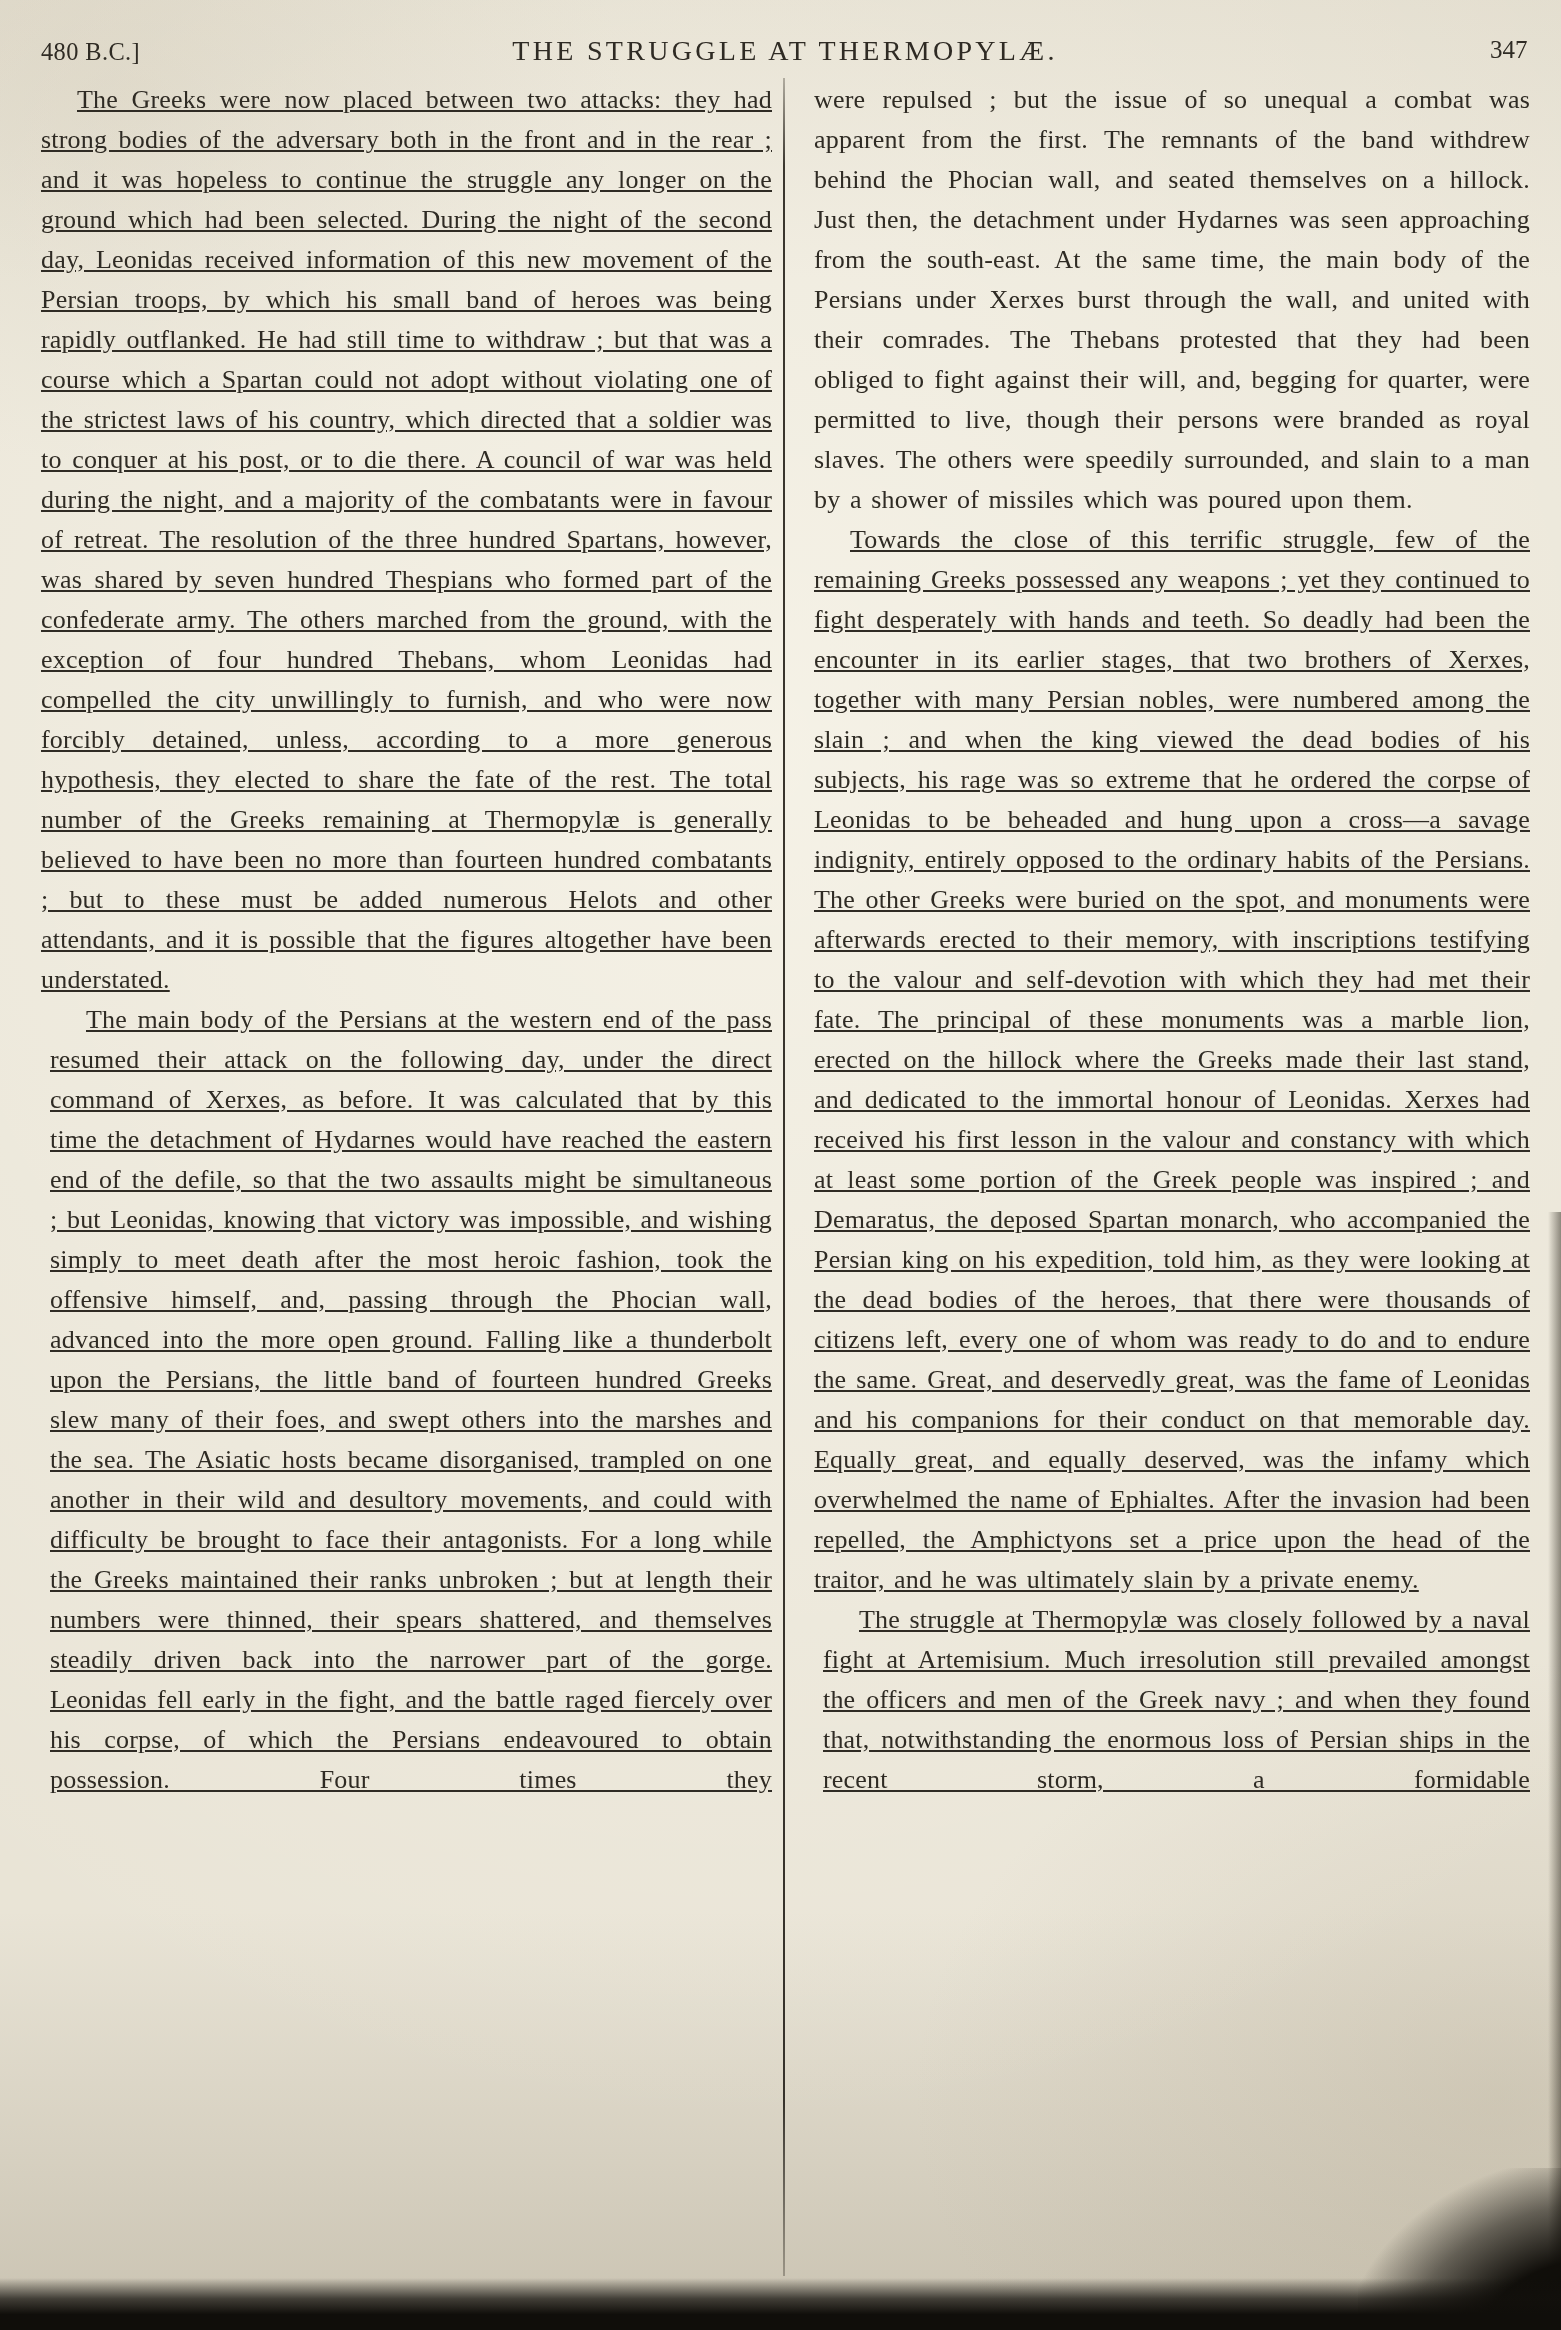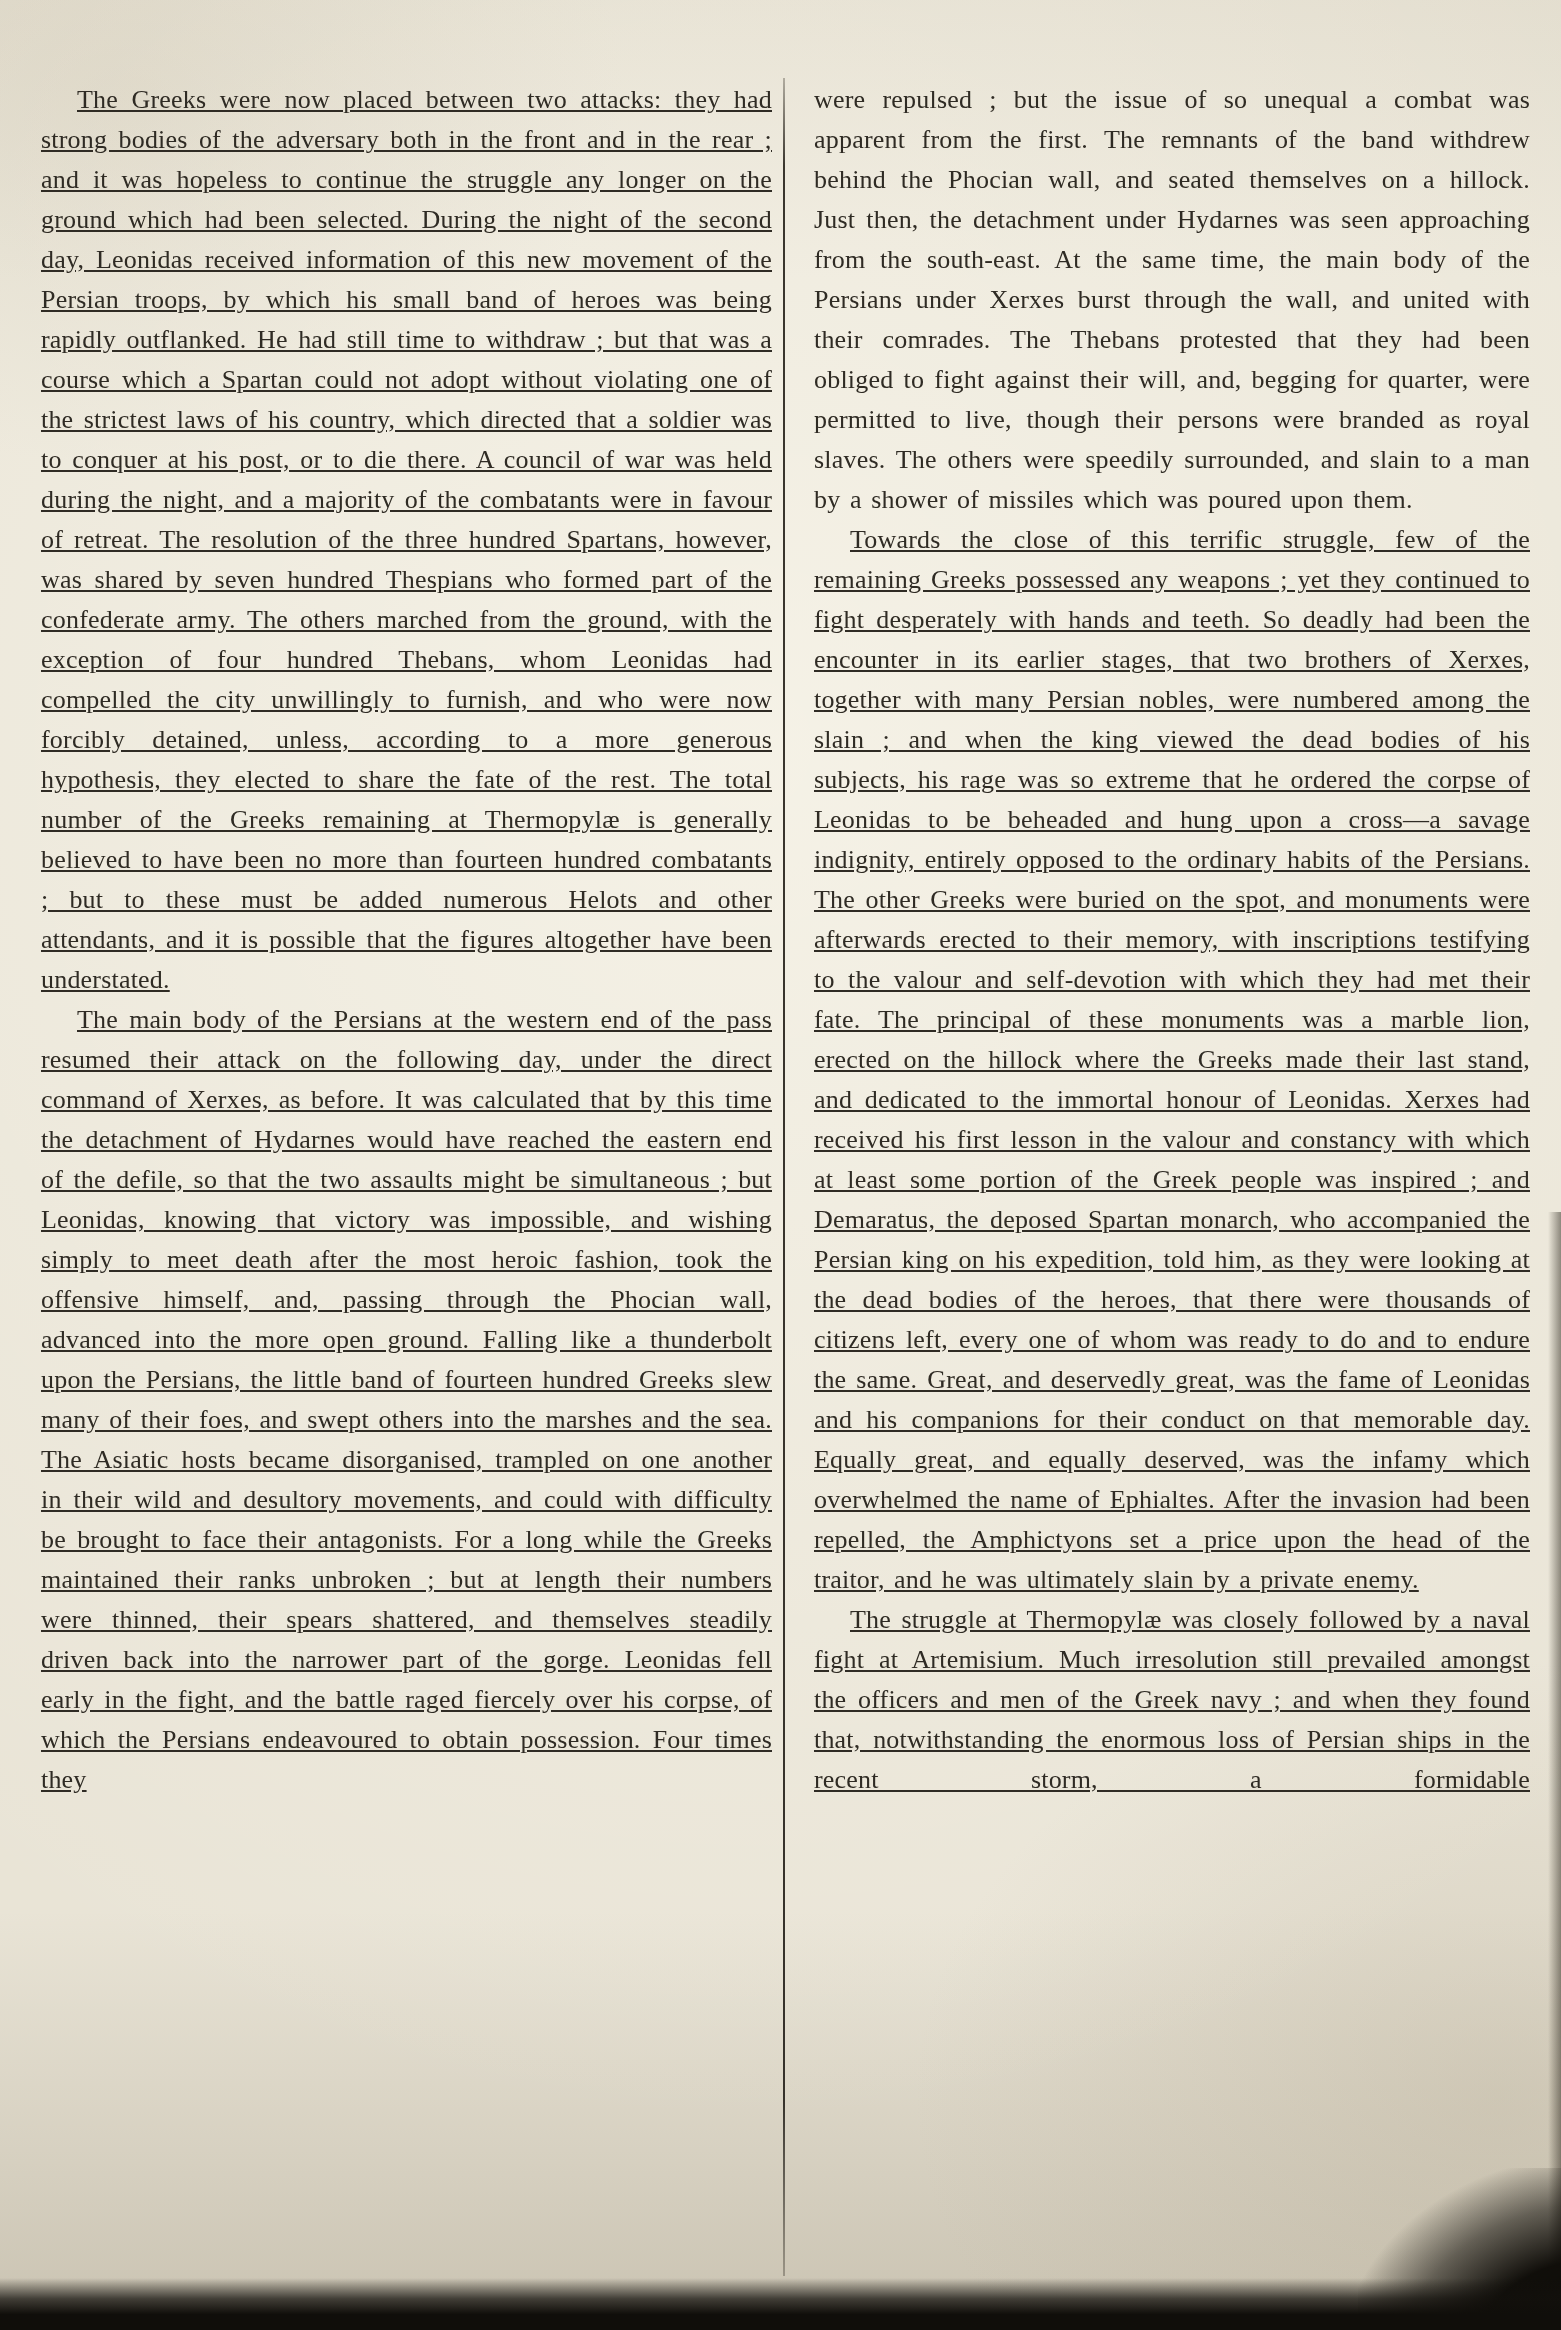--- a/index.html
+++ b/index.html
@@ -71,21 +71,21 @@
     text-align: justify;
     font-size: 26px;
     line-height: 40px;
     word-spacing: 2.8px;
     letter-spacing: 0.2px;
   }
   .col-left  { width: 731px; }
   .col-right { width: 716px; }
   .para { margin: 0; }
   .indent { text-indent: 36px; text-decoration: underline; }
-  .cont { text-align-last: justify; }
+  .cont { text-align-last: justify; margin-left: 9px; }
   .page-edge-bottom {
     position: absolute;
     left: 0;
     bottom: 0;
     width: 100%;
     height: 52px;
     background: linear-gradient(to bottom,
       rgba(18,16,12,0) 0%, rgba(18,16,12,0.75) 40%, #100e0a 70%);
   }
   .page-edge-right {
@@ -104,20 +104,25 @@
     height: 195px;
     background: radial-gradient(ellipse at 100% 100%,
       #100e0a 38%, rgba(16,14,10,0.55) 58%, rgba(16,14,10,0) 76%);
   }
 </style>
 </head>
 <body>
 
 <div class="page">
 
+  <div class="header">
+    <span class="h-left">480 B.C.]</span>
+    <span class="h-center">THE STRUGGLE AT THERMOPYLÆ.</span>
+    <span class="h-right">347</span>
+  </div>
 
   <div class="divider"></div>
 
   <div class="columns">
     <div class="col col-left">
       <p class="para indent">The Greeks were now placed between two attacks: they had strong bodies of the adversary both in the front and in the rear ; and it was hopeless to continue the struggle any longer on the ground which had been selected. During the night of the second day, Leonidas received information of this new movement of the Persian troops, by which his small band of heroes was being rapidly outflanked. He had still time to withdraw ; but that was a course which a Spartan could not adopt without violating one of the strictest laws of his country, which directed that a soldier was to conquer at his post, or to die there. A council of war was held during the night, and a majority of the combatants were in favour of retreat. The resolution of the three hundred Spartans, however, was shared by seven hundred Thespians who formed part of the confederate army. The others marched from the ground, with the exception of four hundred Thebans, whom Leonidas had compelled the city unwillingly to furnish, and who were now forcibly detained, unless, according to a more generous hypothesis, they elected to share the fate of the rest. The total number of the Greeks remaining at Thermopylæ is generally believed to have been no more than fourteen hundred combatants ; but to these must be added numerous Helots and other attendants, and it is possible that the figures altogether have been understated.</p>
       <p class="para indent cont">The main body of the Persians at the western end of the pass resumed their attack on the following day, under the direct command of Xerxes, as before. It was calculated that by this time the detachment of Hydarnes would have reached the eastern end of the defile, so that the two assaults might be simultaneous ; but Leonidas, knowing that victory was impossible, and wishing simply to meet death after the most heroic fashion, took the offensive himself, and, passing through the Phocian wall, advanced into the more open ground. Falling like a thunderbolt upon the Persians, the little band of fourteen hundred Greeks slew many of their foes, and swept others into the marshes and the sea. The Asiatic hosts became disorganised, trampled on one another in their wild and desultory movements, and could with difficulty be brought to face their antagonists. For a long while the Greeks maintained their ranks unbroken ; but at length their numbers were thinned, their spears shattered, and themselves steadily driven back into the narrower part of the gorge. Leonidas fell early in the fight, and the battle raged fiercely over his corpse, of which the Persians endeavoured to obtain possession. Four times they</p>
     </div>
     <div class="col col-right">
       <p class="para">were repulsed ; but the issue of so unequal a combat was apparent from the first. The remnants of the band withdrew behind the Phocian wall, and seated themselves on a hillock. Just then, the detachment under Hydarnes was seen approaching from the south-east. At the same time, the main body of the Persians under Xerxes burst through the wall, and united with their comrades. The Thebans protested that they had been obliged to fight against their will, and, begging for quarter, were permitted to live, though their persons were branded as royal slaves. The others were speedily surrounded, and slain to a man by a shower of missiles which was poured upon them.</p>

